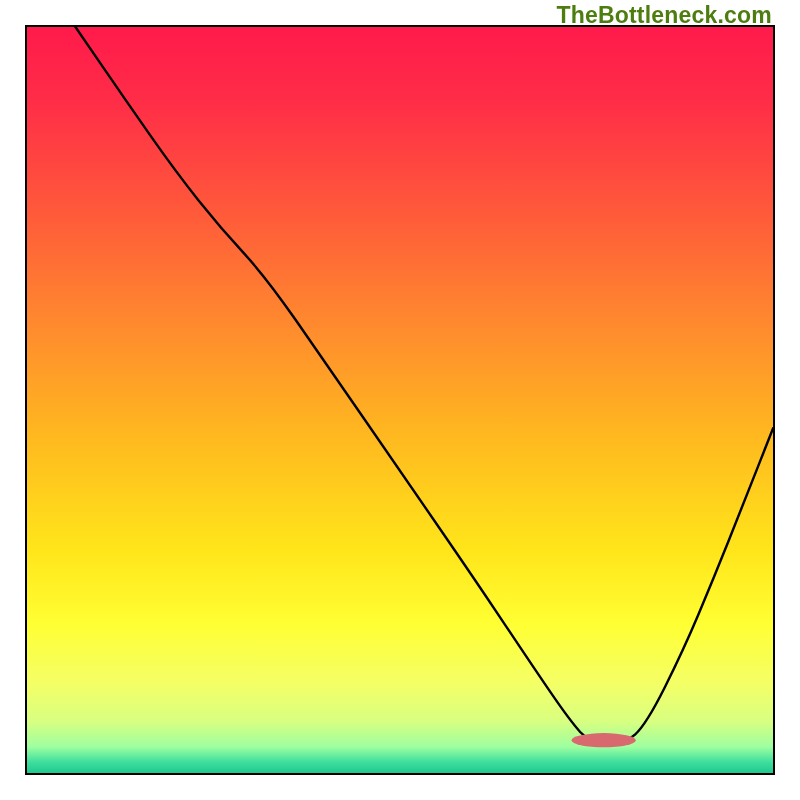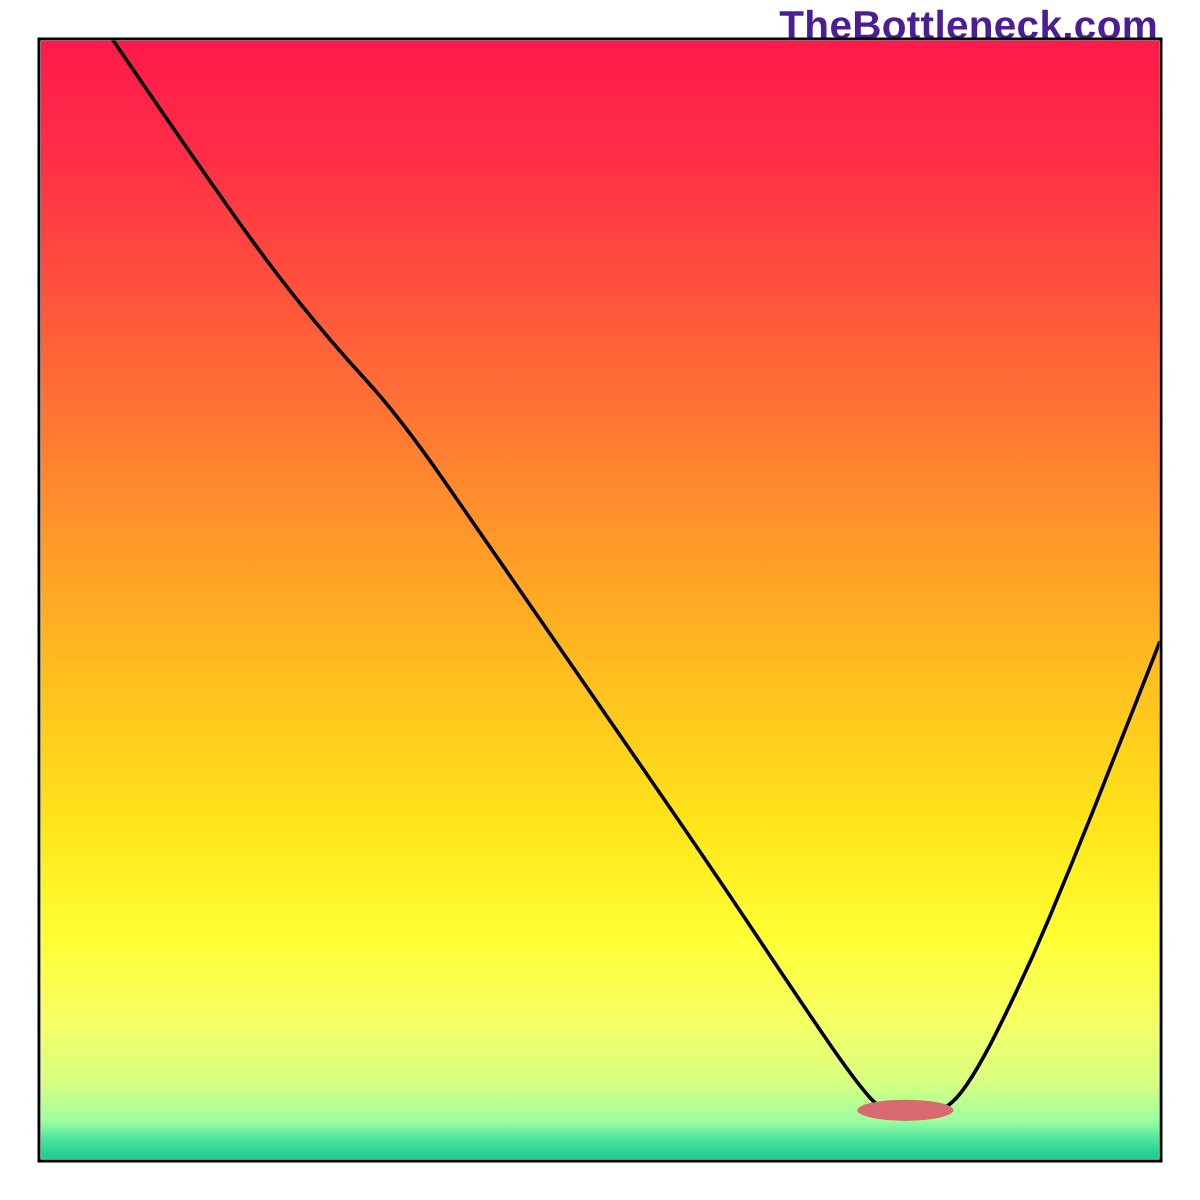--- a/index.html
+++ b/index.html
@@ -24,23 +24,23 @@
     left: 0;
     top: 0;
     width: 100%;
     height: 100%;
   }
   .watermark {
     position: absolute;
     top: 2px;
     right: 28px;
     font-family: Arial, Helvetica, sans-serif;
-    font-size: 27px;
+    font-size: 23px;
     font-weight: 600;
-    color: #4c1d95;
+    color: #4d7c0f;
     letter-spacing: 0.2px;
   }
 </style>
 </head>
 <body>
 
 <div class="watermark">TheBottleneck.com</div>
 
 <div class="frame">
 

